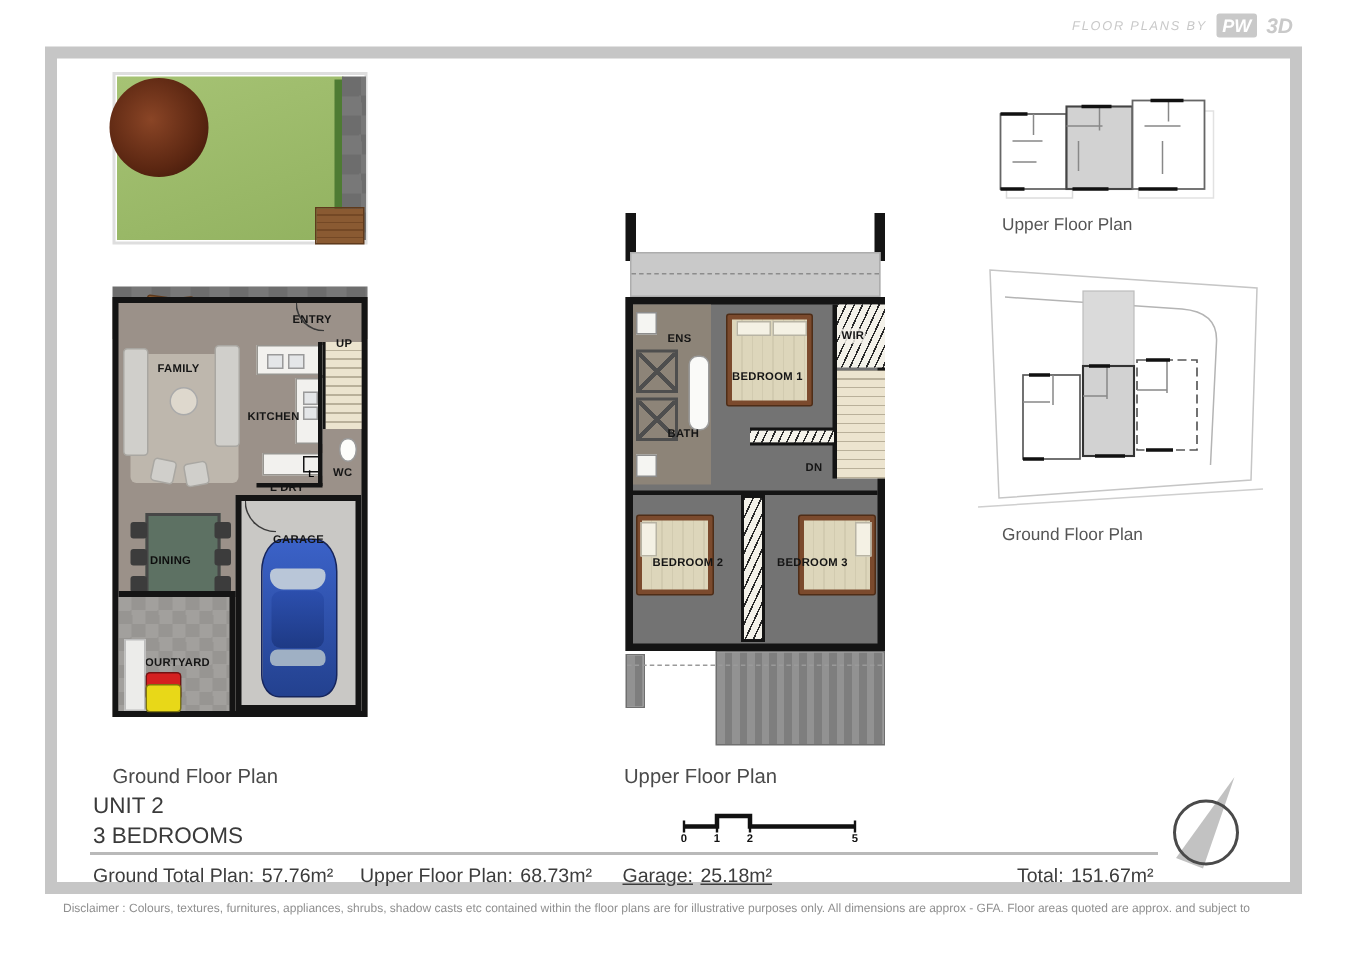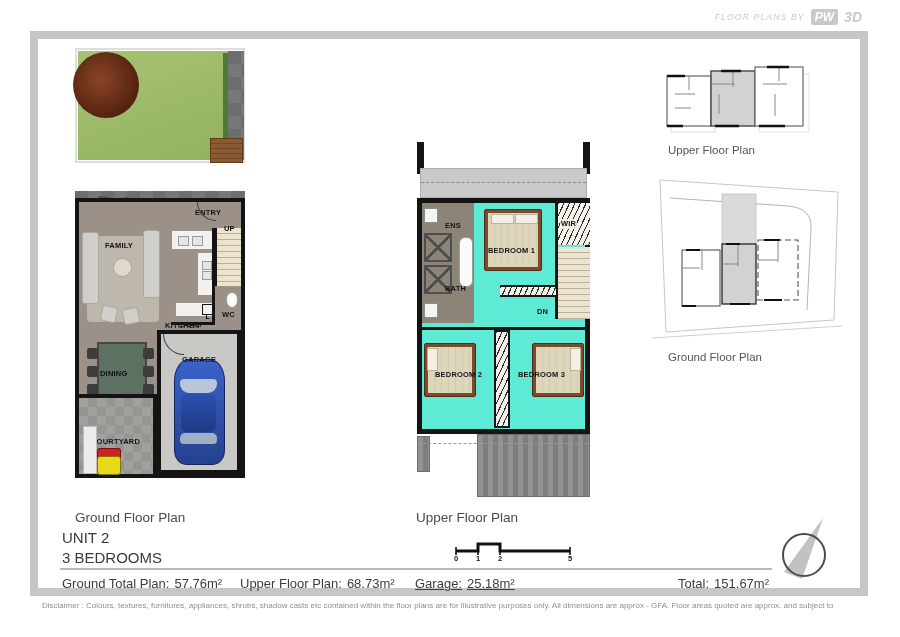--- a/index.html
+++ b/index.html
@@ -65,21 +65,21 @@
              border-top:4px solid #141414;border-right:4px solid #141414;box-sizing:border-box;}
   .bin{position:absolute;width:22px;height:17px;border-radius:3px;border:1px solid rgba(0,0,0,.45);}
   .dtable{position:absolute;left:18px;top:140px;width:46px;height:58px;background:#5d7163;border:2px solid #474747;}
   .dchair{position:absolute;width:11px;height:11px;background:#3c3c3c;border-radius:2px;}
   .arc{position:absolute;border:1.3px solid #3a3a3a;border-top:none;border-right:none;
        border-radius:0 0 0 100%;background:transparent;}
   
   .uf{position:absolute;left:417px;top:142px;width:173px;height:357px;}
   .uf-balcony{position:absolute;left:3px;top:26px;width:167px;height:30px;background:#c9c9c9;border:1px solid #adadad;box-sizing:border-box;}
   .uf-balcony-dash{position:absolute;left:0;top:13px;width:100%;border-top:1.5px dashed #8c8c8c;}
-  .uf-int{position:absolute;left:0;top:56px;width:173px;height:236px;background:#5eead4;
+  .uf-int{position:absolute;left:0;top:56px;width:173px;height:236px;background:#737373;
           border:5px solid #141414;box-sizing:border-box;}
   .ensbath{position:absolute;left:0;top:0;width:52px;height:120px;background:#8d8478;}
   .xbox{position:absolute;width:28px;height:29px;border:2px solid #4e4e4e;box-sizing:border-box;
         background:linear-gradient(45deg,transparent 46%,#4e4e4e 46% 54%,transparent 54%),
                    linear-gradient(-45deg,transparent 46%,#4e4e4e 46% 54%,transparent 54%);}
   .tub{position:absolute;left:37px;top:34px;width:12px;height:48px;background:#fafaf8;border:1px solid #9a9a9a;border-radius:6px;}
   .basin{position:absolute;width:12px;height:13px;background:#f5f5f2;border:1px solid #8d8d8d;}
   .bed{position:absolute;background:#7b4a2d;border-radius:2px;border:1px solid #4f2d17;}
   .bed .mat{position:absolute;inset:3px;background:repeating-linear-gradient(90deg,#ddd6bb 0 6px,#d2cbb0 6px 7px);}
   .bed .pil{position:absolute;width:38%;height:8px;background:#f4f1e4;border:1px solid #b8b4a4;}
@@ -135,21 +135,21 @@
     <span class="lbl" style="left:145px;top:23px;">UP</span>
 
     <div class="counter" style="left:92px;top:28px;width:44px;height:20px;">
       <div class="sink" style="left:6px;top:5px;"></div>
       <div class="sink" style="left:20px;top:5px;"></div>
     </div>
     <div class="counter" style="left:118px;top:50px;width:18px;height:44px;">
       <div class="sink" style="left:4px;top:8px;width:8px;height:7px;"></div>
       <div class="sink" style="left:4px;top:18px;width:8px;height:7px;"></div>
     </div>
-    <span class="lbl" style="left:86px;top:72px;margin-top:48px;">KITCHEN</span>
+    <span class="lbl" style="left:86px;top:72px;">KITCHEN</span>
 
     <div class="counter" style="left:96px;top:100px;width:40px;height:15px;"></div>
     <div class="counter" style="left:123px;top:102px;width:11px;height:11px;border:1.5px solid #141414;text-align:center;">
       <span style="font-weight:bold;font-size:6.5px;line-height:11px;">L</span>
     </div>
     <span class="lbl" style="left:101px;top:119px;">L'DRY</span>
     <div class="wall" style="left:133px;top:26px;width:3px;height:96px;"></div>
     <div class="wall" style="left:92px;top:120px;width:44px;height:3px;"></div>
     <div class="toilet" style="left:147px;top:90px;"></div>
     <span class="lbl" style="left:143px;top:109px;">WC</span>

